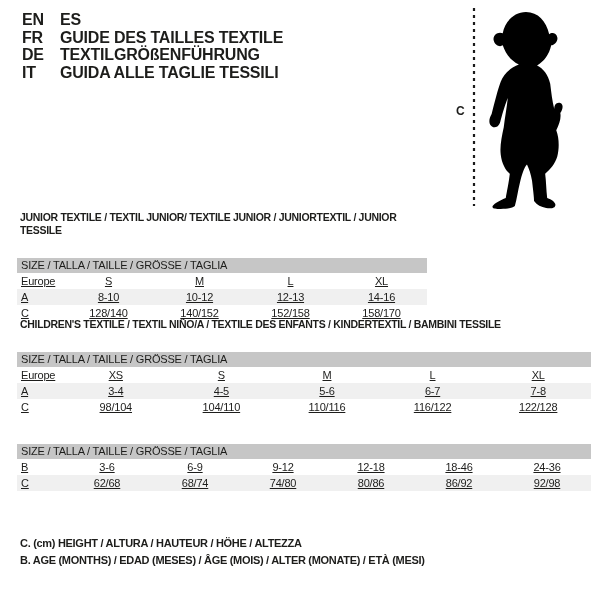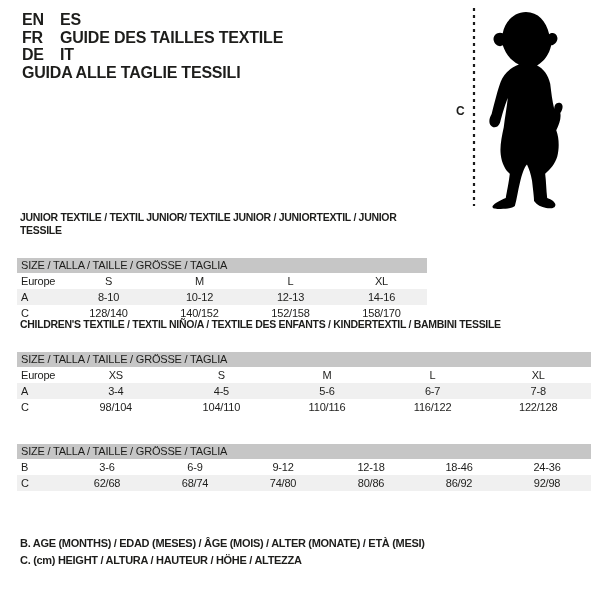--- a/index.html
+++ b/index.html
@@ -35,21 +35,21 @@
     white-space:pre-line;padding-left:3px;
   }
   .band{
     margin-top:21px;height:15px;line-height:15px;background:var(--band);
     font-size:11px;letter-spacing:-0.2px;padding-left:4px;color:var(--ink);
   }
   table{border-collapse:collapse;width:100%;table-layout:fixed;}
   tbody tr{height:16px;}
   tbody tr:nth-child(even){background:var(--stripe);}
   th,td{
-    font-size:11px;font-weight:normal;letter-spacing:-0.2px;vertical-align:middle;padding:0;
+    font-size:11px;font-weight:normal;letter-spacing:-0.2px;vertical-align:middle;padding:0;text-decoration:underline;
   }
   th.rlabel{text-align:left;padding-left:4px;}
   td.cell{text-align:center;}
 
   
   .notes{position:absolute;left:20px;top:535px;}
   .notes .note{
     font-weight:bold;font-size:11px;line-height:17px;letter-spacing:-0.3px;white-space:nowrap;
   }
 </style>
@@ -57,20 +57,21 @@
 <body>
 
 <div class="page">
 
   <div class="langs">
       <span class="code">EN</span>
       <span class="code">ES</span>
       <span class="code">FR</span>
       <span class="lname">GUIDE DES TAILLES TEXTILE</span>
       <span class="code">DE</span>
+      <span class="lname">TEXTILGRÖßENFÜHRUNG</span>
       <span class="code">IT</span>
       <span class="lname">GUIDA ALLE TAGLIE TESSILI</span>
     </div>
 
   <div class="figure">
     <div class="fig-label">C</div>
     <svg class="dash-line" width="4" height="202" viewBox="0 0 4 202">
       <line x1="2" y1="2" x2="2" y2="200" stroke="#1a1a1a" stroke-width="2.2" stroke-dasharray="3 4"></line>
     </svg>
     <svg class="baby" width="96" height="200" viewBox="0 0 94 198">
@@ -221,17 +222,17 @@
             <td class="cell">74/80</td>
             <td class="cell">80/86</td>
             <td class="cell">86/92</td>
             <td class="cell">92/98</td>
           </tr>
         </tbody>
       </table>
   </section>
 
   <div class="notes">
+      <div class="note">C. (cm) HEIGHT / ALTURA / HAUTEUR / HÖHE / ALTEZZA</div>
       <div class="note">B. AGE (MONTHS) / EDAD (MESES) / ÂGE (MOIS) / ALTER (MONATE) / ETÀ (MESI)</div>
-      <div class="note">C. (cm) HEIGHT / ALTURA / HAUTEUR / HÖHE / ALTEZZA</div>
     </div>
 
 </div>
 
 </body></html>

